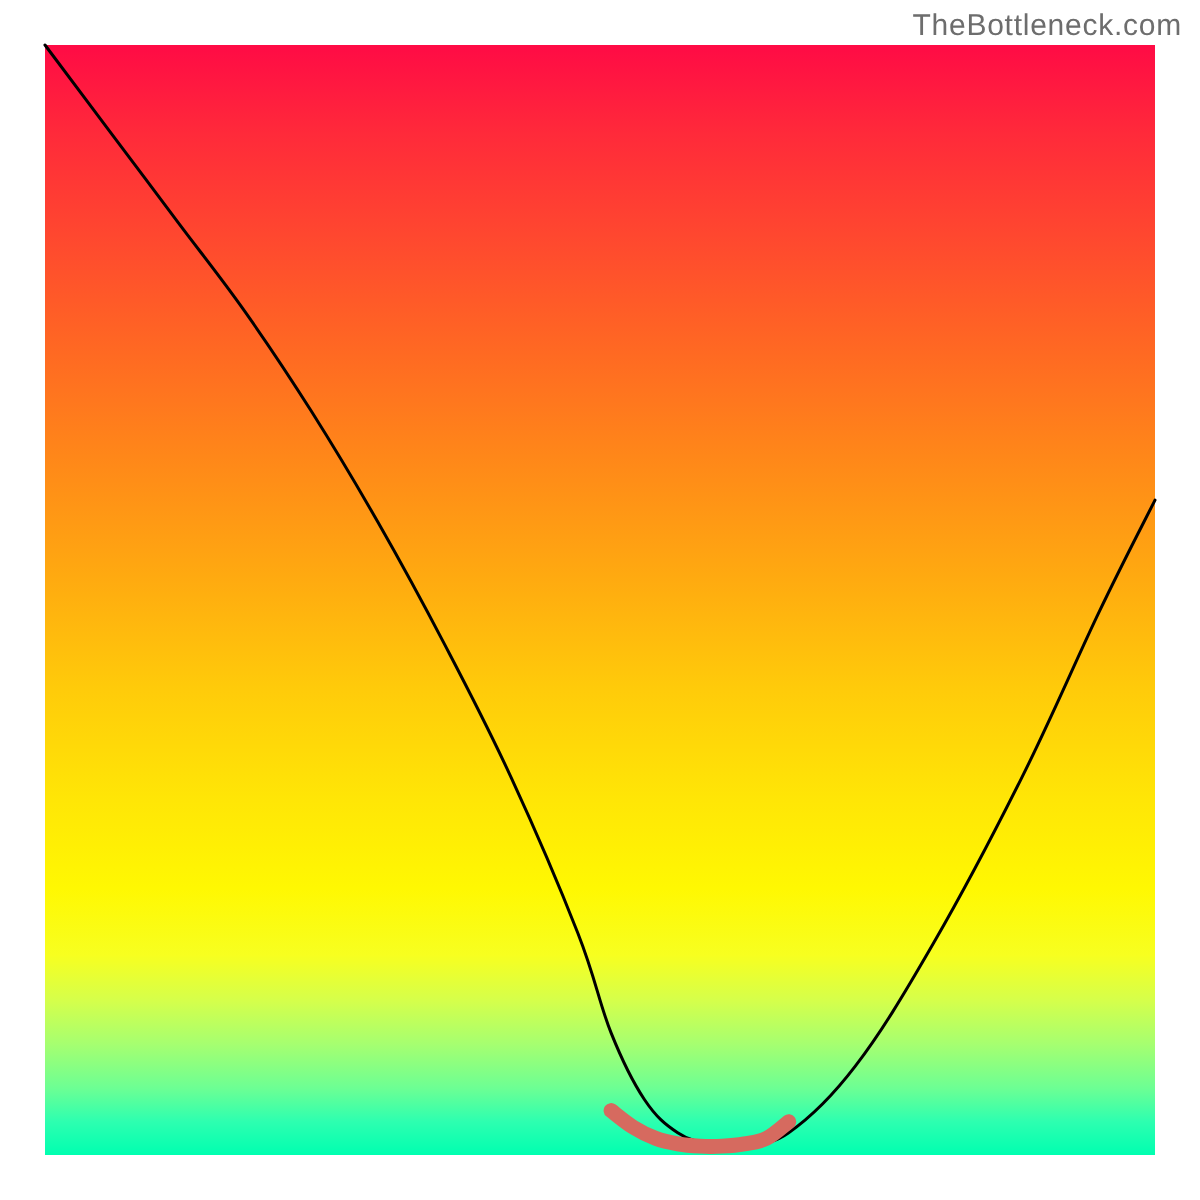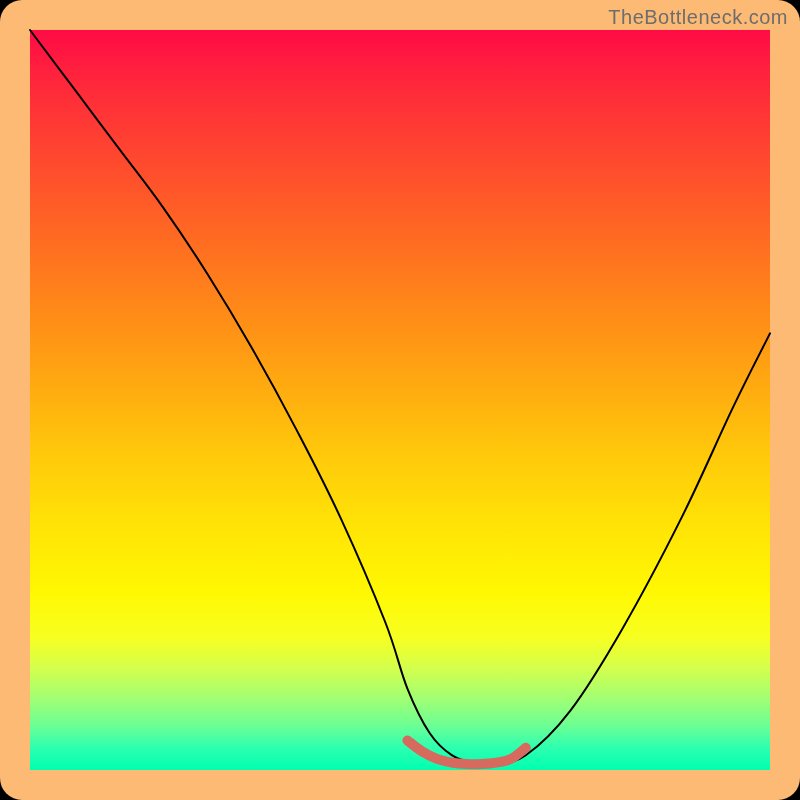--- a/index.html
+++ b/index.html
@@ -8,22 +8,21 @@
     width: 800px;
     height: 800px;
     overflow: hidden;
     background: #000;
     font-family: Arial, Helvetica, sans-serif;
   }
   .frame {
     position: relative;
     width: 800px;
     height: 800px;
-    background: #fdba74;
-    border-radius: 22px;
+    background: #ffffff;
   }
   .plot-area {
     position: absolute;
     left: 30px;
     top: 30px;
     width: 740px;
     height: 740px;
     background: linear-gradient(to bottom,
       #ff0b45 0%,
       #ff2a3a 8%,

